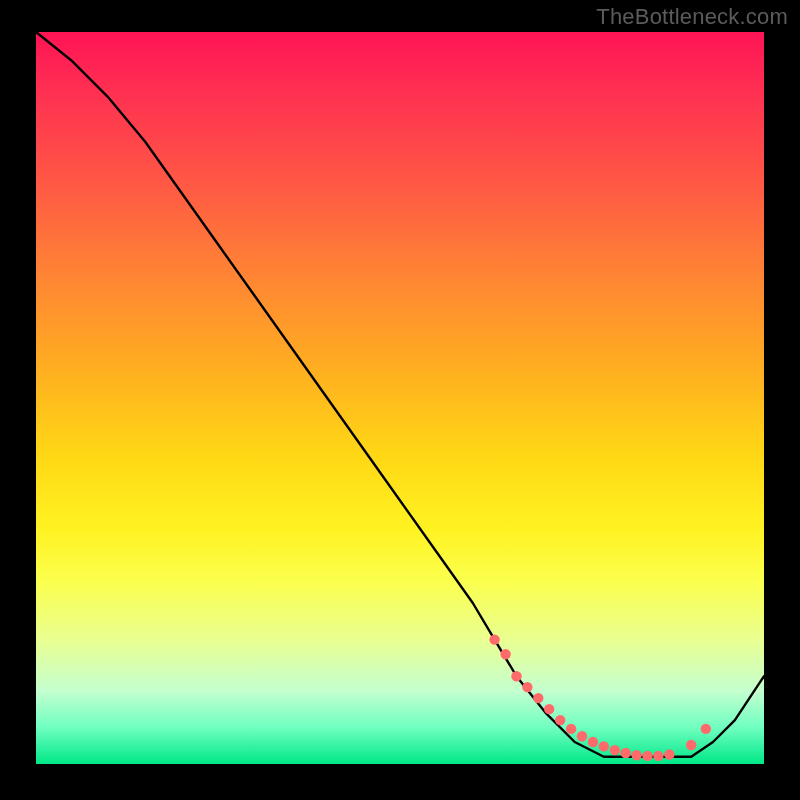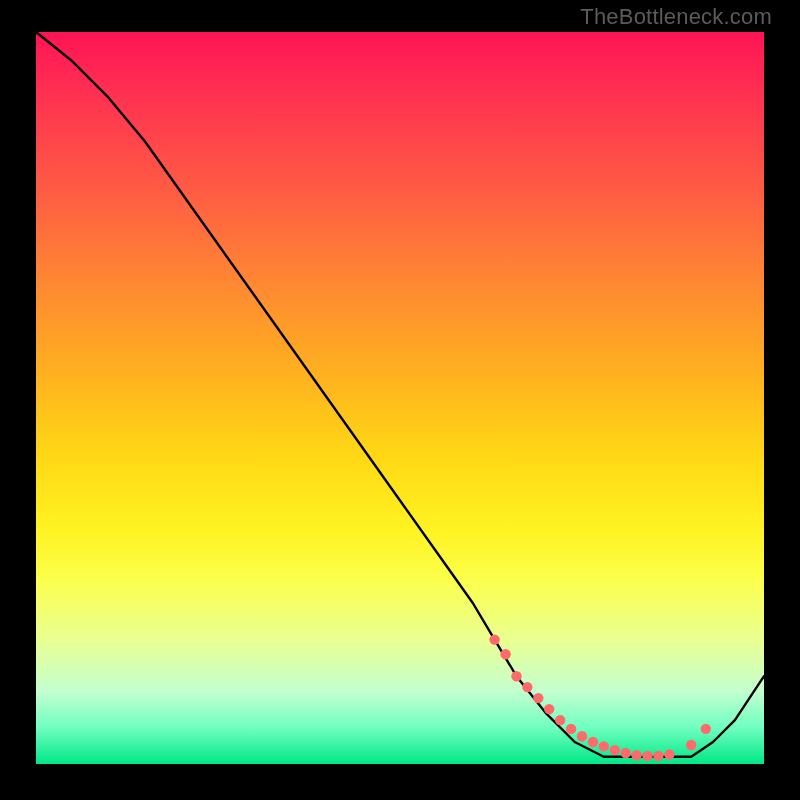--- a/index.html
+++ b/index.html
@@ -13,21 +13,21 @@
   }
   .frame {
     position: relative;
     width: 800px;
     height: 800px;
     background: #000;
   }
   .watermark {
     position: absolute;
     top: 4px;
-    right: 28px;
+    right: 12px;
     color: #5b5b5b;
     font-size: 22px;
     font-weight: 500;
     letter-spacing: 0.2px;
     user-select: none;
   }
   
   .plot {
     position: absolute;
     left: 36px;

